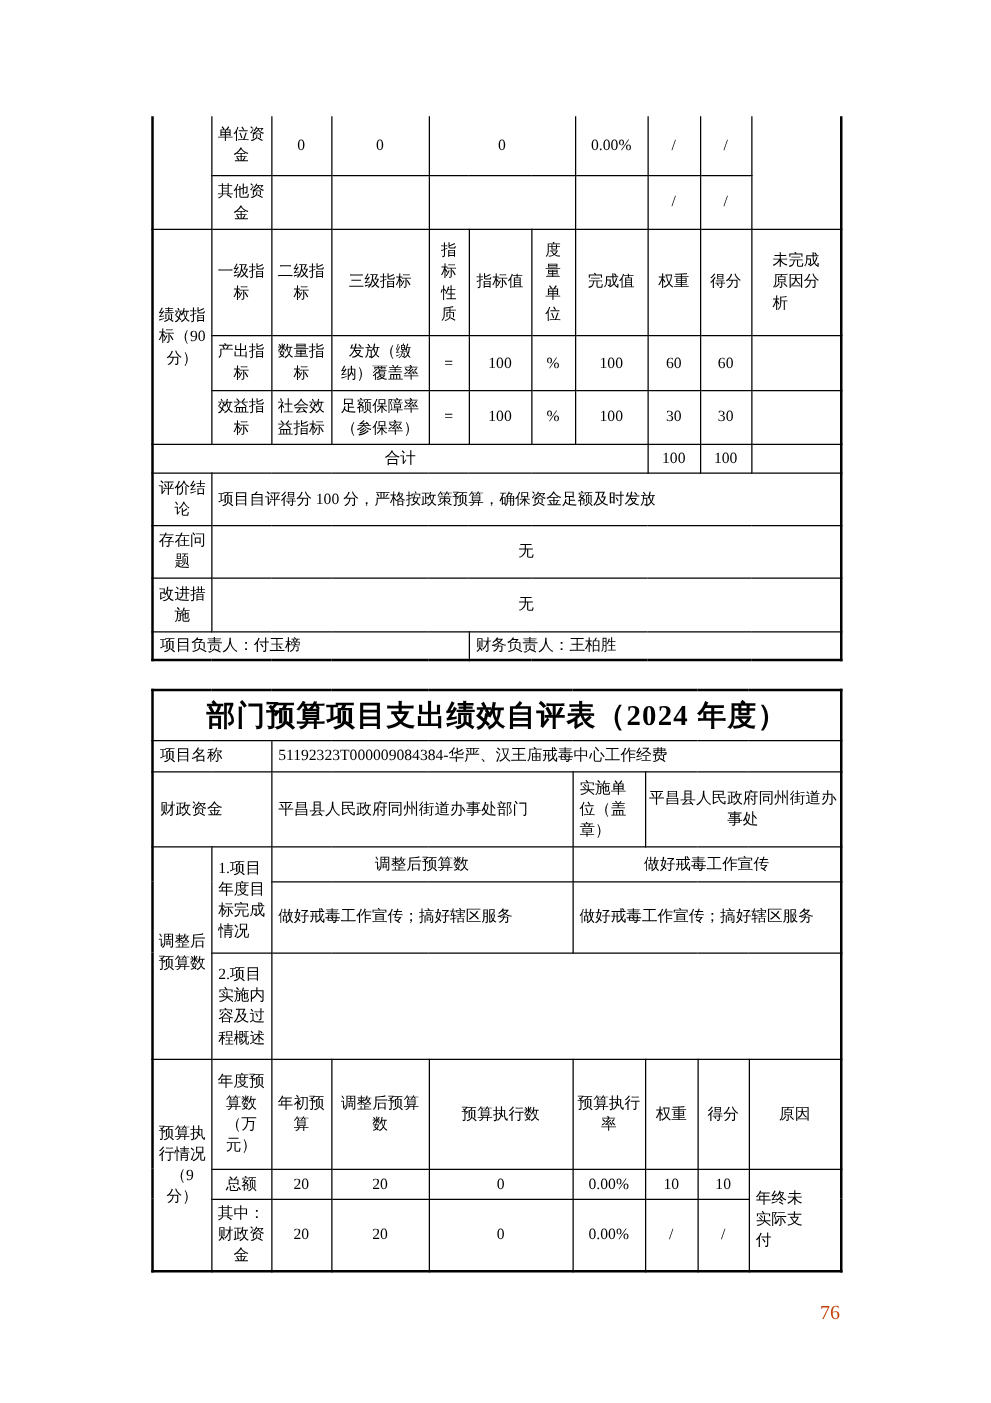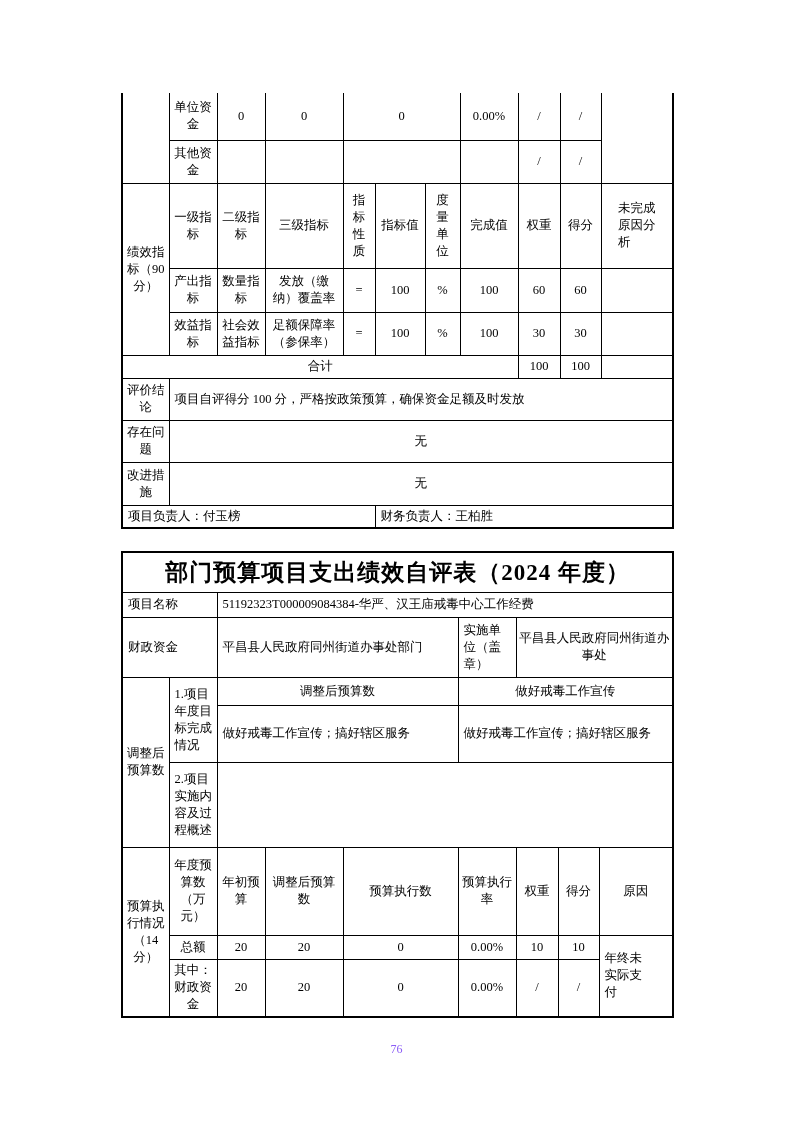--- a/index.html
+++ b/index.html
@@ -20,21 +20,21 @@
   .t2 { border:2px solid #000; margin-top:22px; }
   .title-cell { font-size:23px; font-weight:bold; letter-spacing:1px; }
   .tl { text-align:left; padding-left:5px; }
   .vert { display:inline-block; width:1.15em;text-align:center; }
   .w3 { display:inline-block; width:3em; text-align:left; }
   .ital { }
   .h23{height:23px}.h24{height:24px}.h25{height:25px}.h28{height:28px}
   .h40{height:40px}.h42{height:42px}.h43{height:43px}.h44{height:44px}
   .h47{height:47px}.h57{height:57px}.h58{height:58px}.h60{height:60px}
   .h85{height:85px}.h88{height:88px}
-  .pagenum { text-align:center; margin-top:24px; font-size:12px; color:#8b5cf6; }
+  .pagenum { text-align:right; margin-top:24px; font-size:16px; color:#c2410c; }
 </style>
 </head>
 <body>
 
 <div class="page">
   <div class="content">
 
     <table class="t1">
       <colgroup>
         <col style="width:47px">
@@ -166,21 +166,21 @@
       </tr>
       <tr class="h57">
         <td colspan="3" class="tl">做好戒毒工作宣传；搞好辖区服务</td>
         <td colspan="4" class="tl">做好戒毒工作宣传；搞好辖区服务</td>
       </tr>
       <tr class="h85">
         <td class="tl">2.项目实施内容及过程概述</td>
         <td colspan="7"></td>
       </tr>
       <tr class="h88">
-        <td rowspan="3">预算执行情况（14 分）</td>
+        <td rowspan="3">预算执行情况（9 分）</td>
         <td>年度预算数（万元）</td>
         <td>年初预算</td>
         <td>调整后预算数</td>
         <td>预算执行数</td>
         <td>预算执行率</td>
         <td>权重</td>
         <td>得分</td>
         <td>原因</td>
       </tr>
       <tr class="h24">

